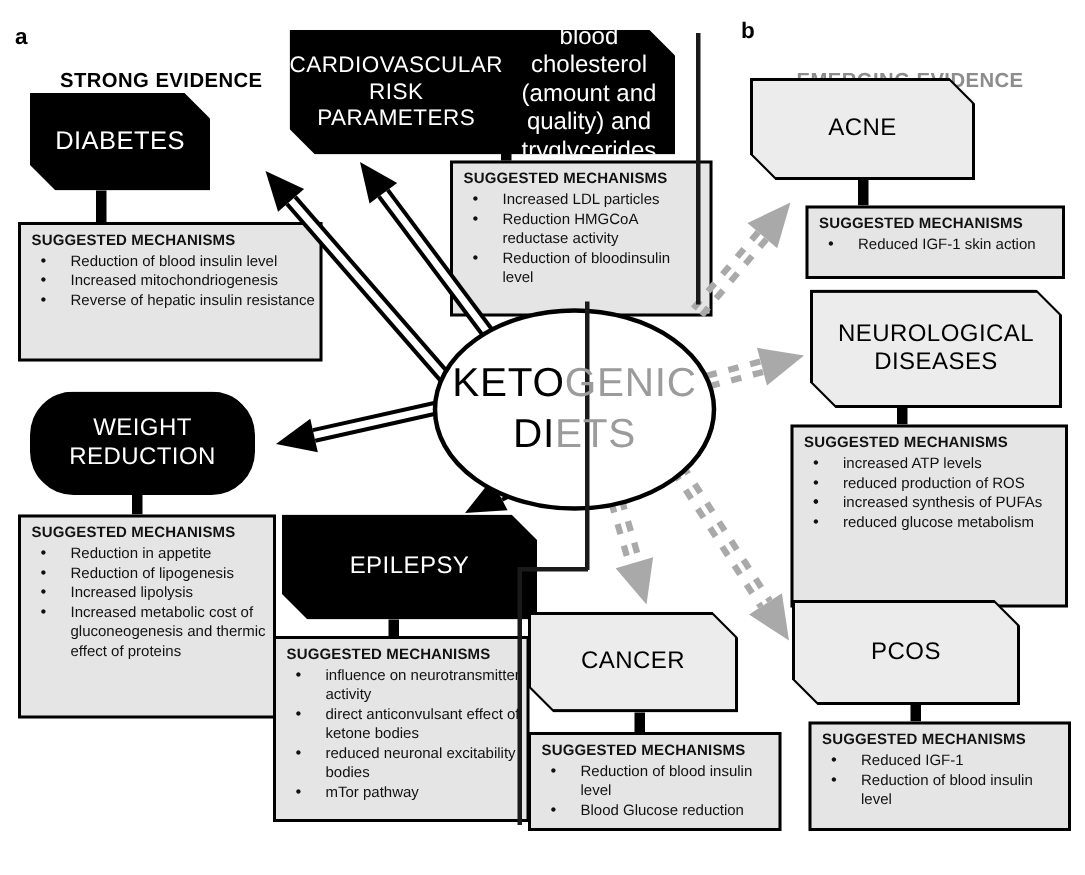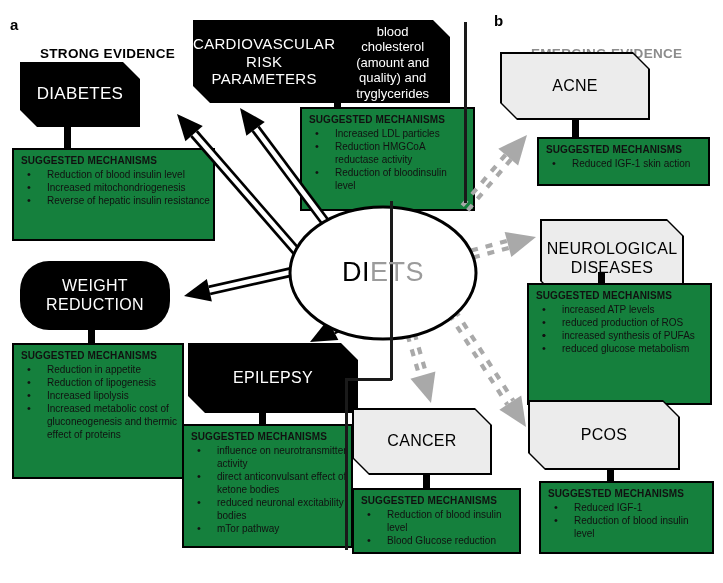--- a/index.html
+++ b/index.html
@@ -11,41 +11,41 @@
   .panel-title{position:absolute;font-weight:bold;font-size:13.5px;letter-spacing:.3px;z-index:2;margin-top:17px;}
   .bbox{position:absolute;background:#000;color:#fff;display:flex;flex-direction:row;
         align-items:center;justify-content:center;text-align:center;z-index:2;
         clip-path:polygon(0 0, calc(100% - 17px) 0, 100% 17px, 100% 100%, 17px 100%, 0 calc(100% - 17px));}
   .gbox{position:absolute;background:#000;z-index:2;
         clip-path:polygon(0 0, calc(100% - 17px) 0, 100% 17px, 100% 100%, 17px 100%, 0 calc(100% - 17px));}
   .gbox-in{position:absolute;left:2px;top:2px;right:2px;bottom:2px;background:#ececec;color:#000;
         display:flex;flex-direction:column;align-items:center;justify-content:center;text-align:center;
         clip-path:polygon(0 0, calc(100% - 15px) 0, 100% 15px, 100% 100%, 15px 100%, 0 calc(100% - 15px));}
   .box-title{white-space:pre-line;font-size:16px;line-height:1.18;letter-spacing:.3px;}
-  .box-subtitle{font-size:13px;line-height:1.2;margin-top:2px;padding:0 12px;}
+  .box-subtitle{font-size:16px;line-height:1.2;margin-top:2px;padding:0 12px;}
   .stub{position:absolute;width:7px;background:#000;z-index:2;}
-  .mech{position:absolute;background:#15803d;border:2px solid #000;z-index:2;
+  .mech{position:absolute;background:#e5e5e5;border:2px solid #000;z-index:2;
         padding:4px 3px 3px 6px;font-size:10px;line-height:1.3;color:#111;}
   .mech-h{font-weight:bold;font-size:10px;margin:0 0 1px 1px;letter-spacing:.1px;}
   .mi{position:relative;padding-left:27px;}
   .mi .bu{position:absolute;left:7px;top:-1px;font-size:11px;}
   #arrow-layer{position:absolute;left:0;top:0;z-index:3;}
   #ellipse-text{position:absolute;left:290px;top:207px;width:186px;height:132px;z-index:5;
         display:flex;flex-direction:column;align-items:center;justify-content:center;
         font-size:27px;letter-spacing:.5px;line-height:1.25;}
   .tk{color:#000;} .tg{color:#9b9b9b;}
   
   #box-diabetes{left:20px;top:62px;width:120px;height:65px;}
   #box-diabetes .box-title{font-size:17px;}
   #box-cardio{left:193px;top:20px;width:257px;height:83px;}
   #box-cardio .box-title{font-size:15px;}
   #box-weight{left:20px;top:261px;width:150px;height:69px;border-radius:29px;}
   #box-epilepsy{left:188px;top:343px;width:170px;height:70px;}
   #box-acne{left:500px;top:52px;width:150px;height:68px;}
-  #box-neuro{left:540px;top:193px;width:144px;height:79px;margin-top:26px;}
+  #box-neuro{left:540px;top:193px;width:168px;height:79px;}
   #box-cancer{left:352px;top:408px;width:140px;height:67px;}
   #box-pcos{left:528px;top:400px;width:152px;height:70px;}
   #mech-diabetes{left:12px;top:148px;width:190px;height:82px;}
   #mech-cardio{left:300px;top:107px;width:162px;height:93px;}
   #mech-weight{left:12px;top:343px;width:159px;height:125px;}
   #mech-epilepsy{left:182px;top:424px;width:158px;height:113px;}
   #mech-acne{left:537px;top:137px;width:160px;height:38px;}
   #mech-neuro{left:527px;top:283px;width:172px;height:111px;}
   #mech-cancer{left:352px;top:488px;width:156px;height:55px;}
   #mech-pcos{left:539px;top:481px;width:162px;height:62px;}
@@ -235,16 +235,17 @@
       </g>
       <g>
         <line x1="455.0273868907949" y1="310.05194234853195" x2="513.3347002539691" y2="400.66465906157293" stroke="#a9a9a9" stroke-width="4.2" stroke-dasharray="7 8"></line>
         <line x1="448.9726131092051" y1="313.94805765146805" x2="507.2799264723793" y2="404.56077436450903" stroke="#a9a9a9" stroke-width="4.2" stroke-dasharray="7 8"></line>
         <polygon points="526,427 499.3750829241926,409.6473693433422 521.2395438021558,395.5780640827398" fill="#a9a9a9"></polygon>
       </g>
       <ellipse cx="383" cy="273" rx="93" ry="66" fill="#ffffff" stroke="#000000" stroke-width="3"></ellipse>
     </svg>
 
   <div id="ellipse-text">
+    <div><span class="tk">KETO</span><span class="tg">GENIC</span></div>
     <div><span class="tk">DI</span><span class="tg">ETS</span></div>
   </div>
 
 </div>
 
 </body></html>

